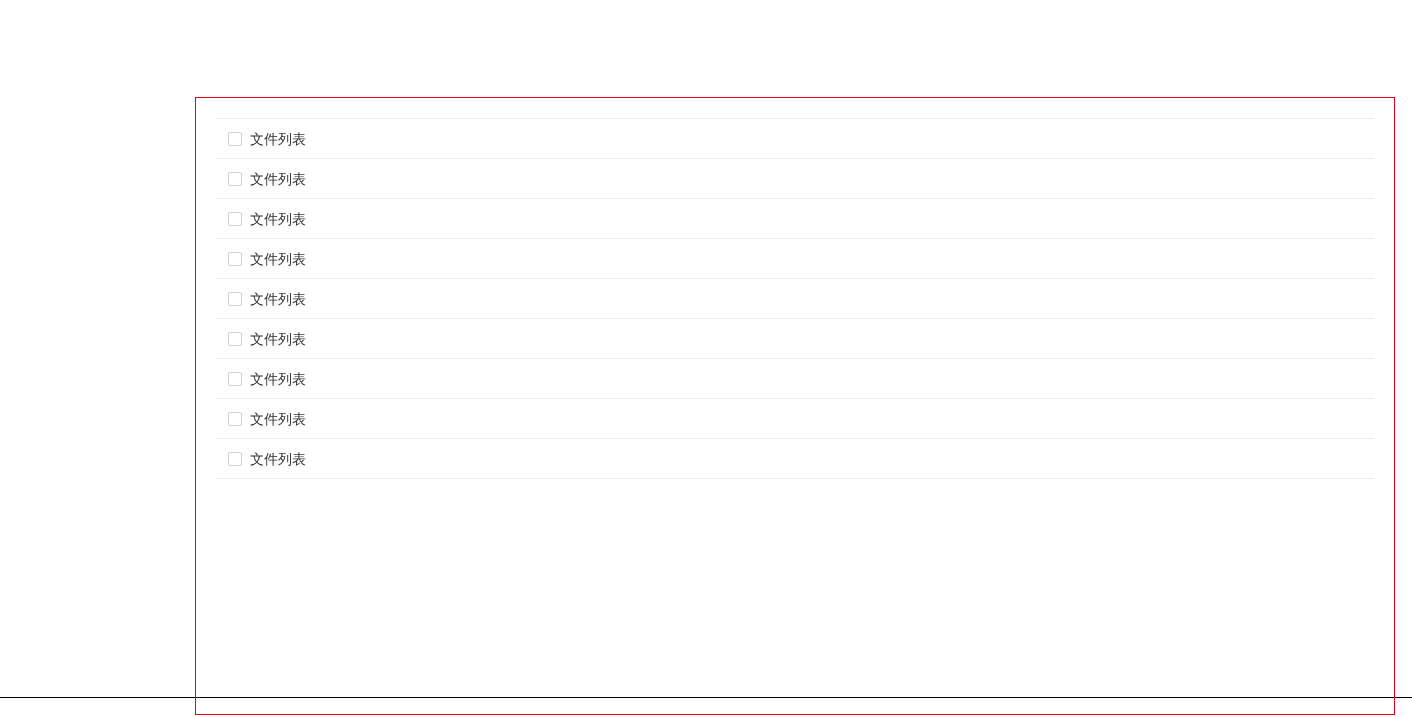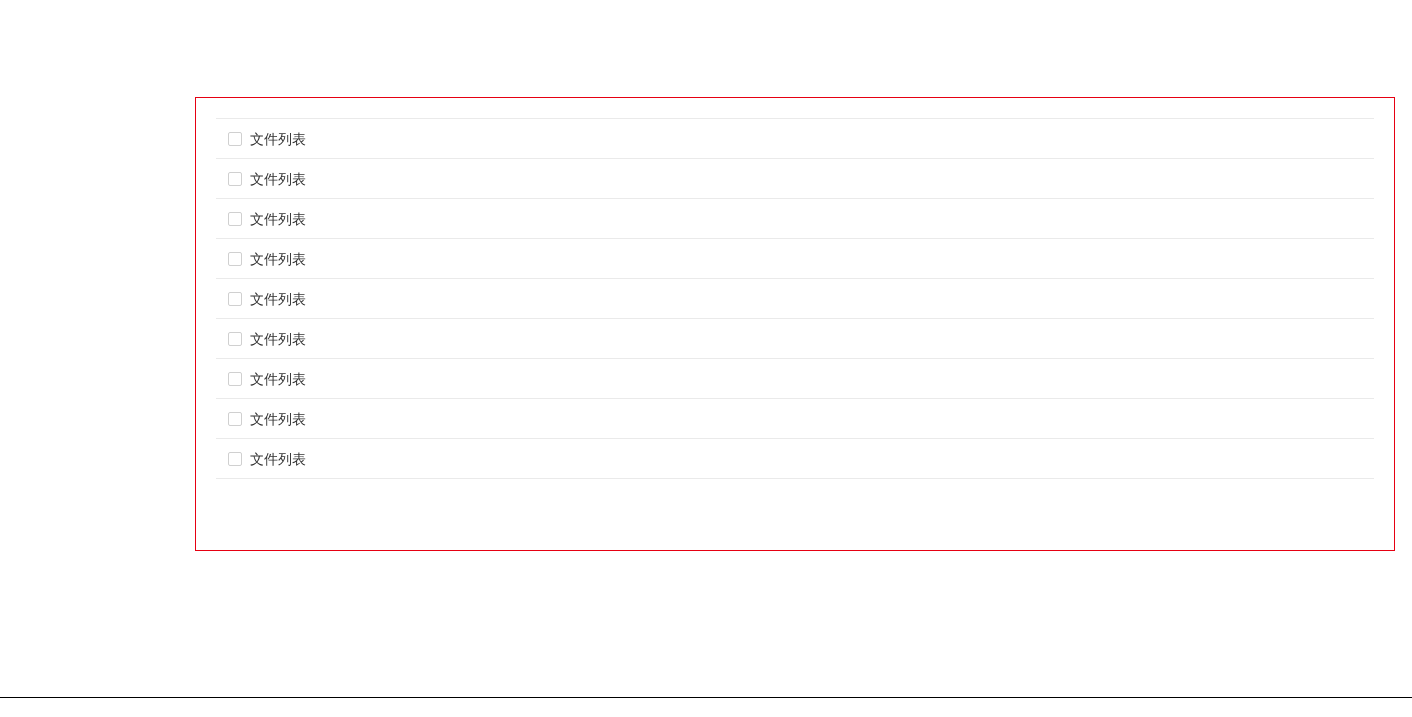--- a/index.html
+++ b/index.html
@@ -20,21 +20,21 @@
       right: 0;
       top: 697px;
       height: 1px;
       background: #000;
     }
     .container {
       position: absolute;
       left: 195px;
       top: 97px;
       width: 1200px;
-      height: 454px;
+      height: 618px;
       border: 1px solid #e60012;
       padding: 20px 20px 0 20px;
     }
     .list-item {
       display: flex;
       align-items: center;
       height: 41px;
       border-top: 1px solid #eaeaea;
       border-bottom: 1px solid #eaeaea;
       padding-left: 12px;

